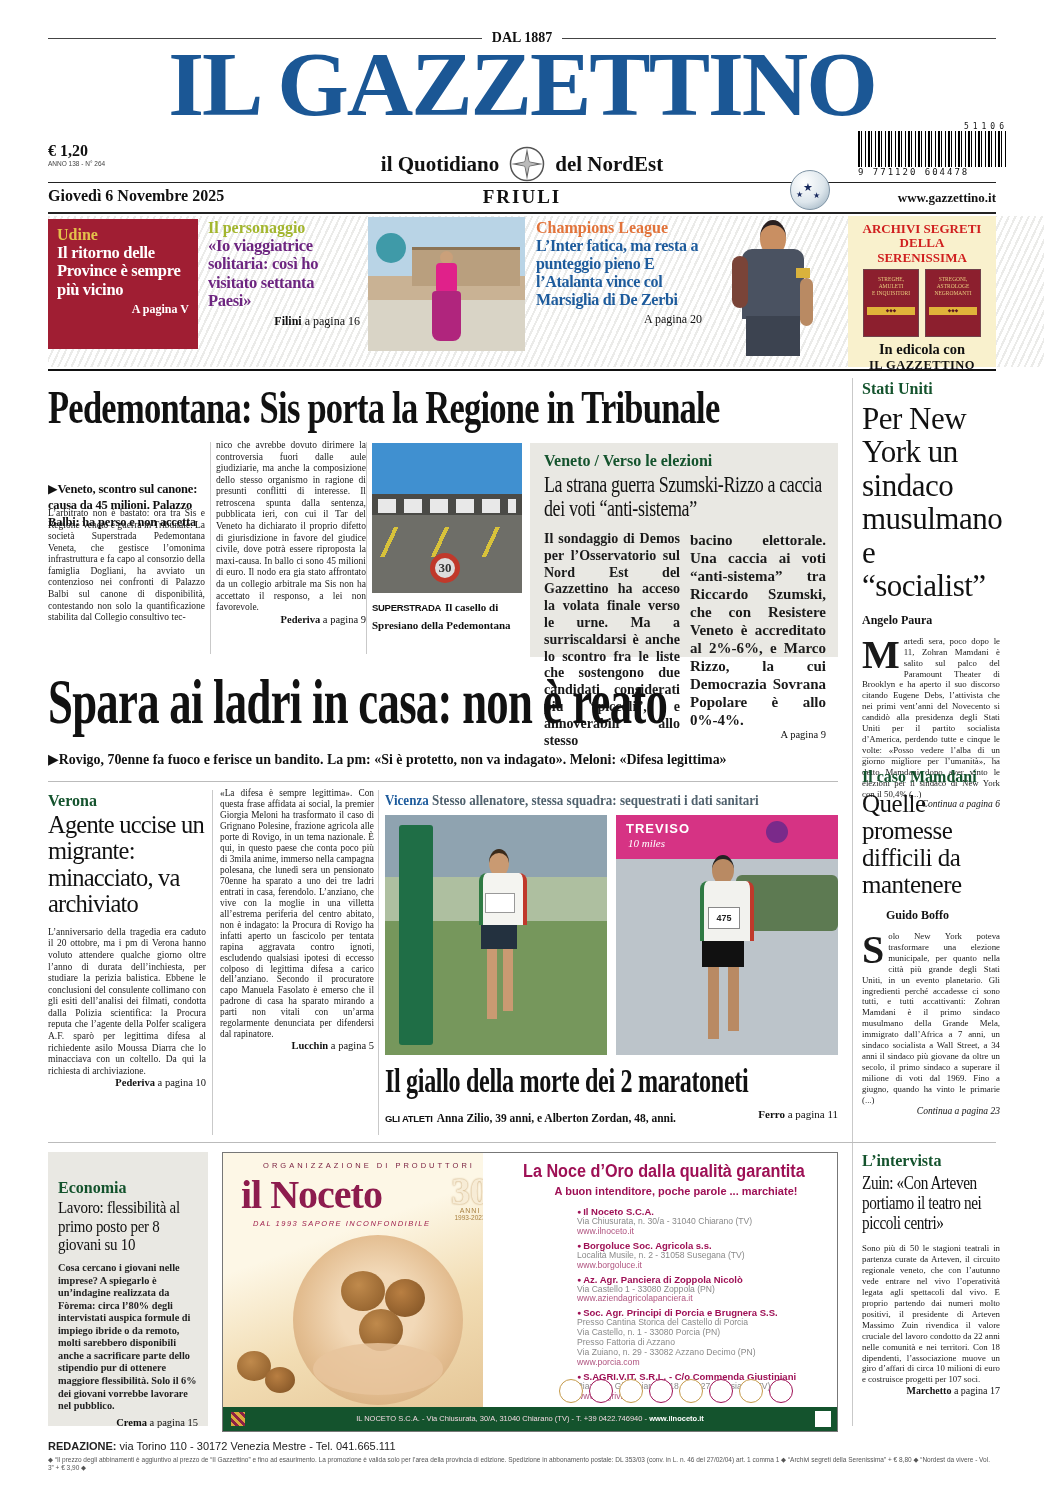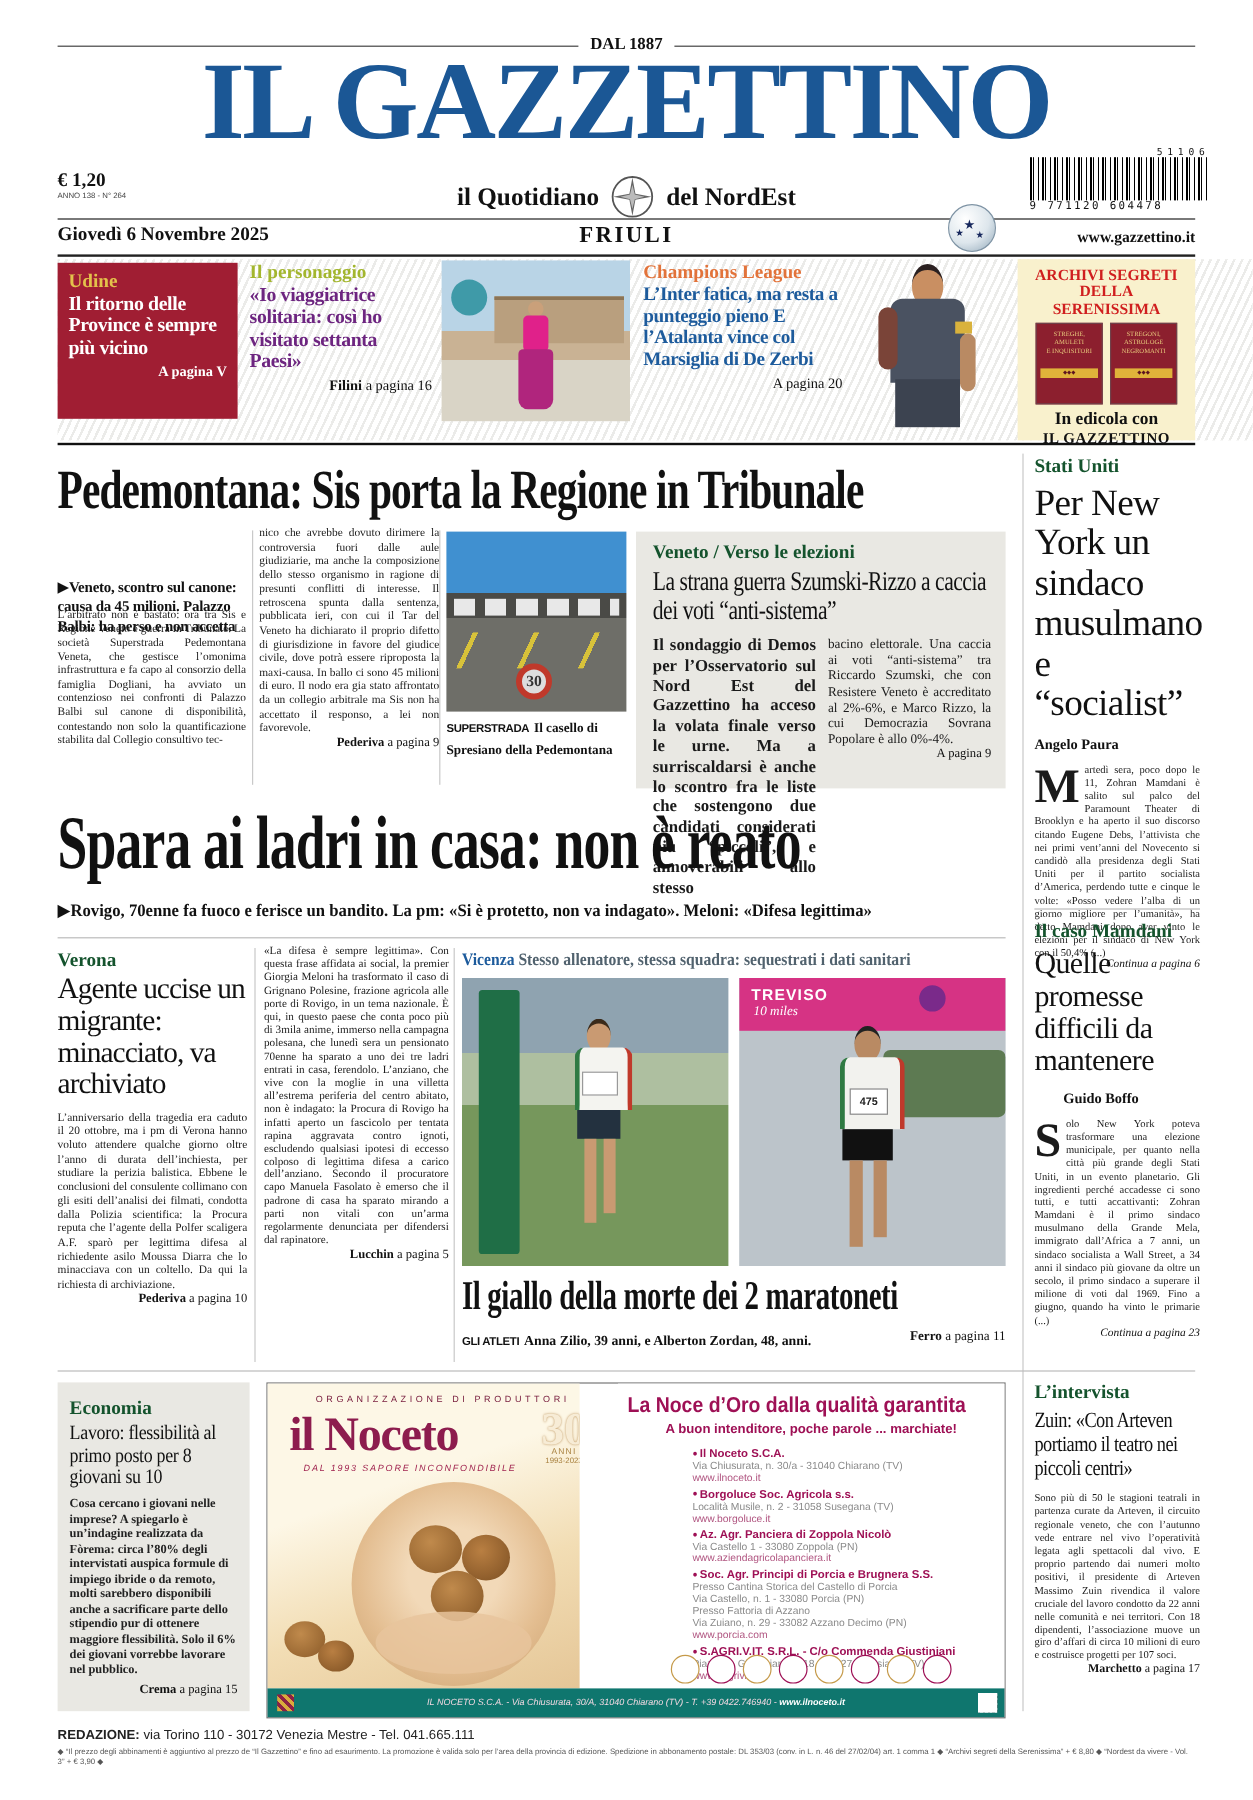--- a/index.html
+++ b/index.html
@@ -175,21 +175,21 @@
   <div class="abs" style="left:372px;top:597px;width:152px;line-height:1.15;">
     <span class="cap-label">SUPERSTRADA</span>
     <b style="font-size:11px;">Il casello di Spresiano della Pedemontana</b>
   </div>
 
   <div class="abs" style="left:530px;top:443px;width:308px;height:214px;background:#e9e8e3;">
     <div class="abs kicker" style="left:14px;top:9px;font-size:16px;">Veneto / Verso le elezioni</div>
     <div class="abs condense" style="left:14px;top:30px;width:375px;font-size:22.5px;letter-spacing:-0.5px;white-space:normal;line-height:1.08;transform:scaleX(0.8);">La strana guerra Szumski-Rizzo a caccia dei voti “anti-sistema”</div>
     <div class="abs jbody" style="left:14px;top:88px;width:136px;font-size:14px;line-height:1.2;font-weight:bold;">Il sondaggio di Demos per l’Osservatorio sul Nord Est del Gazzettino ha acceso la volata finale verso le urne. Ma a surriscaldarsi è anche lo scontro fra le liste che sostengono due candidati considerati più “piccoli”, e annoverabili allo stesso</div>
     <div class="abs" style="left:160px;top:88px;width:136px;">
-      <div class="jbody" style="font-size:11px;line-height:1.2;font-weight:normal;">bacino elettorale. Una caccia ai voti “anti-sistema” tra Riccardo Szumski, che con Resistere Veneto è accreditato al 2%-6%, e Marco Rizzo, la cui Democrazia Sovrana Popolare è allo 0%-4%.</div>
+      <div class="jbody" style="font-size:15px;line-height:1.2;font-weight:bold;">bacino elettorale. Una caccia ai voti “anti-sistema” tra Riccardo Szumski, che con Resistere Veneto è accreditato al 2%-6%, e Marco Rizzo, la cui Democrazia Sovrana Popolare è allo 0%-4%.</div>
       <div class="byl" style="font-size:10.5px;">A pagina 9</div>
     </div>
   </div>
 
   <div class="vrule" style="left:852px;top:378px;height:1048px;"></div>
 
   <div class="abs" style="left:862px;top:380px;width:138px;">
     <div class="kicker" style="font-size:16px;">Stati Uniti</div>
     <div style="font-size:31px;line-height:1.08;letter-spacing:-0.5px;margin-top:4px;">Per New York un sindaco musulmano e “socialist”</div>
     <div style="font-size:12px;font-weight:bold;margin-top:10px;">Angelo Paura</div>
@@ -275,21 +275,21 @@
     <span class="cap-label">GLI ATLETI</span>
     <b style="font-size:11.5px;">Anna Zilio, 39 anni, e Alberton Zordan, 48, anni.</b>
     <span style="float:right;font-size:11px;">
       <b>Ferro</b>
       <span>a pagina 11</span>
     </span>
   </div>
 
   <div class="hrule" style="left:48px;top:1142px;width:948px;background:#bbb;"></div>
 
-  <div class="abs" style="left:48px;top:1152px;width:160px;height:274px;background:#e9e8e3;padding:13px 10px;box-sizing:border-box;">
+  <div class="abs" style="left:48px;top:1152px;width:160px;height:274px;background:#e9e8e3;padding:27px 10px;box-sizing:border-box;">
     <div class="kicker" style="font-size:16px;">Economia</div>
     <div class="condense" style="font-size:17px;line-height:1.1;letter-spacing:-0.3px;margin-top:2px;transform:scaleX(0.88);width:160px;white-space:normal;">Lavoro: flessibilità al primo posto per 8 giovani su 10</div>
     <div style="font-size:10.3px;line-height:1.22;font-weight:bold;margin-top:7px;color:#222;">Cosa cercano i giovani nelle imprese? A spiegarlo è un’indagine realizzata da Fòrema: circa l’80% degli intervistati auspica formule di impiego ibride o da remoto, molti sarebbero disponibili anche a sacrificare parte dello stipendio pur di ottenere maggiore flessibilità. Solo il 6% dei giovani vorrebbe lavorare nel pubblico.</div>
     <div class="byl" style="font-size:10.5px;margin-top:4px;">
       <b>Crema</b>
       <span>a pagina 15</span>
     </div>
   </div>
 
   <div class="abs" style="left:222px;top:1152px;width:616px;height:280px;border:1px solid #777;box-sizing:border-box;background:#fff;">
@@ -346,21 +346,21 @@
           <div class="prod-line">Piazzetta Giustiniani, n. 18 - 31027 Spresiano (TV)</div>
           <div class="prod-url">www.sagrivit.it</div>
         </div>
       </div>
 
       <div class="abs" style="left:4px;top:226px;width:314px;text-align:center;">
         <span class="seal"></span><span class="seal m"></span><span class="seal"></span><span class="seal m"></span><span class="seal"></span><span class="seal m"></span><span class="seal"></span><span class="seal m"></span>
       </div>
     </div>
 
-    <div class="abs sans" style="left:0;top:254px;width:614px;height:24px;background:#0f766e;color:#f2d9e2;font-size:7.5px;line-height:24px;text-align:center;font-style:italic;">
+    <div class="abs sans" style="left:0;top:254px;width:614px;height:24px;background:#14532d;color:#f2d9e2;font-size:7.5px;line-height:24px;text-align:center;">
       <span class="abs" style="left:8px;top:5px;width:14px;height:14px;background:repeating-linear-gradient(45deg,#d9a93c 0 3px,#8d2045 3px 6px);"></span>
       <span>IL NOCETO S.C.A. - Via Chiusurata, 30/A, 31040 Chiarano (TV) - T. +39 0422.746940 - </span><b style="color:#fff;">www.ilnoceto.it</b>
       <span class="abs" style="right:6px;top:4px;width:16px;height:16px;background:#fff;box-shadow:inset 0 0 0 2px #fff;background-image:repeating-linear-gradient(0deg,#222 0 2px,#fff 2px 4px),repeating-linear-gradient(90deg,#222 0 2px,#fff 2px 4px);background-blend-mode:screen;"></span>
     </div>
   </div>
 
   <div class="abs" style="left:862px;top:1152px;width:138px;">
     <div class="kicker" style="font-size:16px;">L’intervista</div>
     <div class="condense" style="font-size:18px;line-height:1.12;letter-spacing:-0.5px;margin-top:3px;width:163px;white-space:normal;transform:scaleX(0.85);">Zuin: «Con Arteven portiamo il teatro nei piccoli centri»</div>
     <div class="jbody" style="font-size:8.8px;line-height:1.24;margin-top:10px;">Sono più di 50 le stagioni teatrali in partenza curate da Arteven, il circuito regionale veneto, che con l’autunno vede entrare nel vivo l’operatività legata agli spettacoli dal vivo. E proprio partendo dai numeri molto positivi, il presidente di Arteven Massimo Zuin rivendica il valore cruciale del lavoro condotto da 22 anni nelle comunità e nei territori. Con 18 dipendenti, l’associazione muove un giro d’affari di circa 10 milioni di euro e costruisce progetti per 107 soci.</div>

